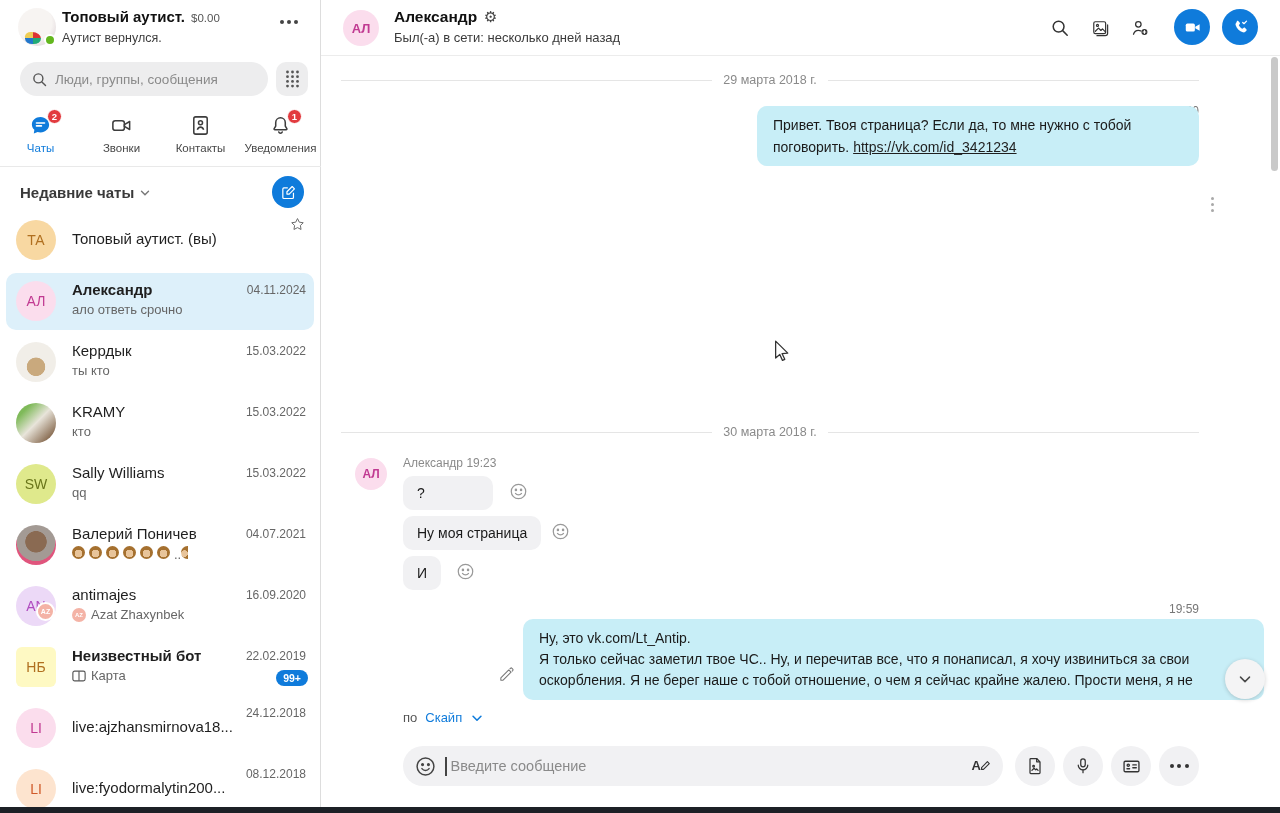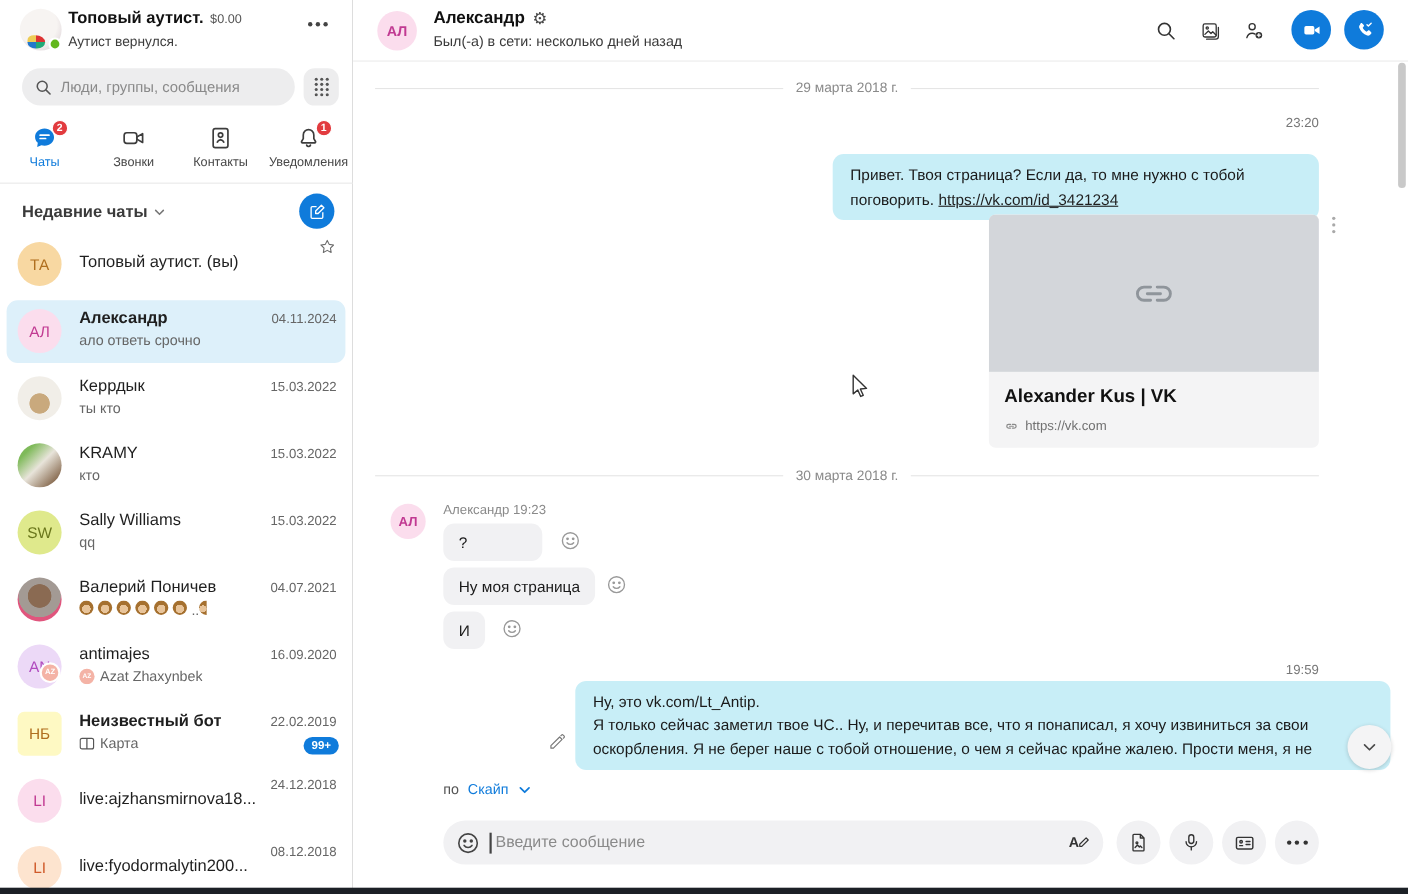--- a/index.html
+++ b/index.html
@@ -362,45 +362,25 @@
       </div>
     </div>
 
     <div class="divider" style="top:73px">
       <span class="ln"></span>
         <span class="dt">29 марта 2018 г.</span>
         <span class="ln"></span>
     </div>
 
     <div class="time" style="top:104px">23:20</div>
-    <div class="bubble-out" style="top:140px;left:436px;width:442px">
+    <div class="bubble-out" style="top:106px;left:436px;width:442px">
       <span>Привет. Твоя страница? Если да, то мне нужно с тобой поговорить.</span>
       <span class="msg-link">https://vk.com/id_3421234</span>
     </div>
 
-    <div class="link-card">
-      <div class="card-img">
-        <svg width="46" height="22" viewBox="0 0 46 20" fill="none" stroke="#8f959b" stroke-width="2.6" stroke-linecap="round">
-            <path d="M20 16h-6a6 6 0 010-12h6"></path>
-            <path d="M26 4h6a6 6 0 010 12h-6"></path>
-            <line x1="17" y1="10" x2="29" y2="10"></line>
-          </svg>
-      </div>
-      <div class="card-body">
-        <div class="card-title">Alexander Kus | VK</div>
-        <div class="card-url">
-          <svg width="13" height="7" viewBox="0 0 46 20" fill="none" stroke="#8a8a8a" stroke-width="4" stroke-linecap="round">
-              <path d="M20 16h-6a6 6 0 010-12h6"></path>
-              <path d="M26 4h6a6 6 0 010 12h-6"></path>
-              <line x1="17" y1="10" x2="29" y2="10"></line>
-            </svg>
-          <span>https://vk.com</span>
-        </div>
-      </div>
-    </div>
     <div class="kebab-v">
         <i></i>
         <i></i>
         <i></i>
       </div>
 
     <div class="divider" style="top:425px">
       <span class="ln"></span>
         <span class="dt">30 марта 2018 г.</span>
         <span class="ln"></span>

